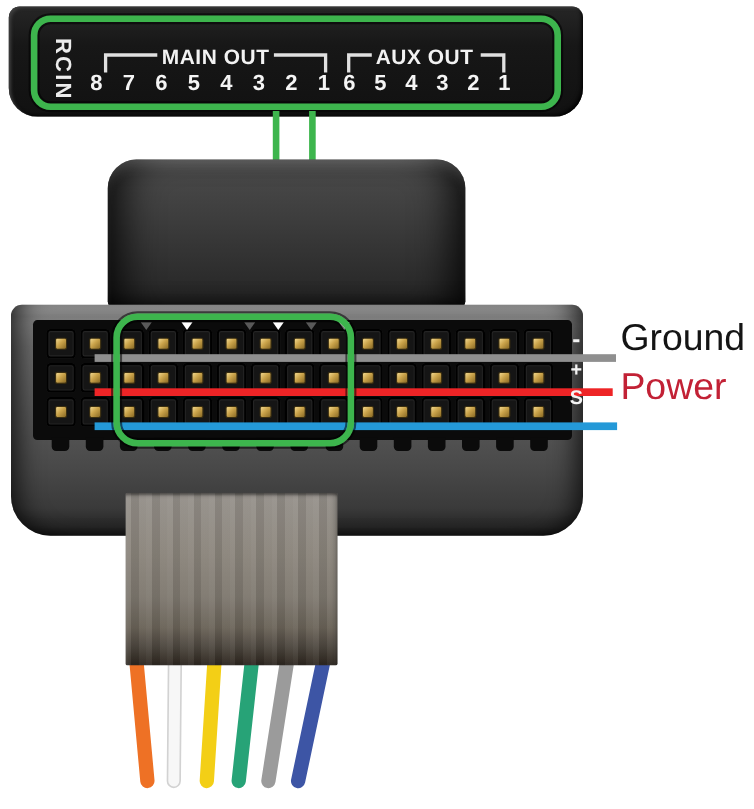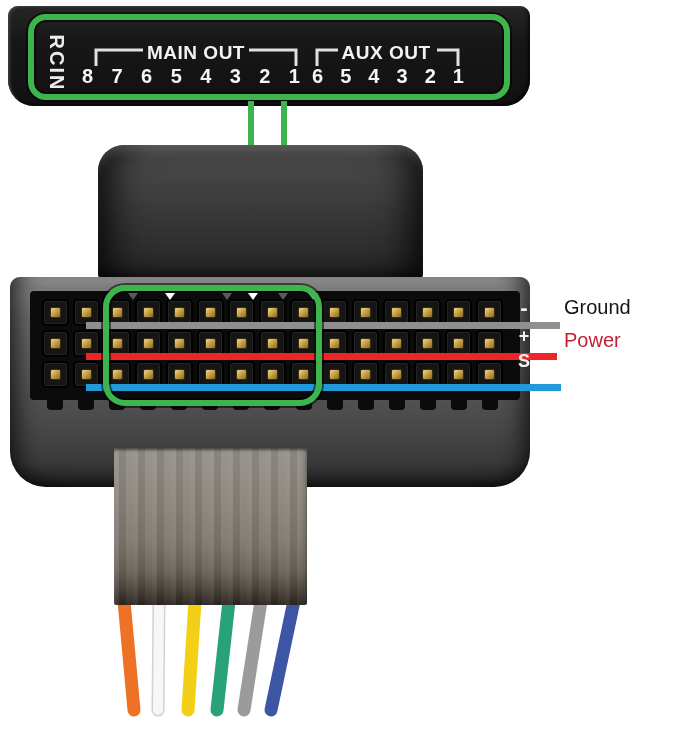--- a/index.html
+++ b/index.html
@@ -96,23 +96,23 @@
 
   .rail-marker{
     left:514px; width:20px; text-align:center; color:#f4f4f4;
     font-weight:bold; font-size:18px; line-height:18px;
   }
   .marker-minus{ top:299px; font-size:22px; }
   .marker-plus { top:327px; }
   .marker-s    { top:352px; }
 
   
-  .legend-label{ left:564px; height:33px; line-height:33px; font-size:20px; white-space:nowrap; }
+  .legend-label{ left:564px; height:33px; line-height:33px; font-size:34px; white-space:nowrap; }
   .legend-ground{ top:291px; }
-  .legend-power { top:324px; }
+  .legend-power { top:336px; }
   .legend-signal{ top:356px; }
 
   
   .wires-svg{ left:0; top:0; pointer-events:none; }
   .plug{
     left:114px; top:448px; width:193px; height:157px; border-radius:2px;
     background:
       repeating-linear-gradient(90deg, rgba(255,255,255,.06) 0 5px, rgba(0,0,0,.08) 5px 12px, rgba(255,255,255,.03) 12px 19px),
       linear-gradient(180deg,#96918b 0%,#8b857c 35%,#7f7970 60%,#6b6459 78%,#4e4840 89%,#362f27 97%,#2d2722 100%);
     box-shadow:inset 0 3px 3px -1px rgba(0,0,0,.5),

